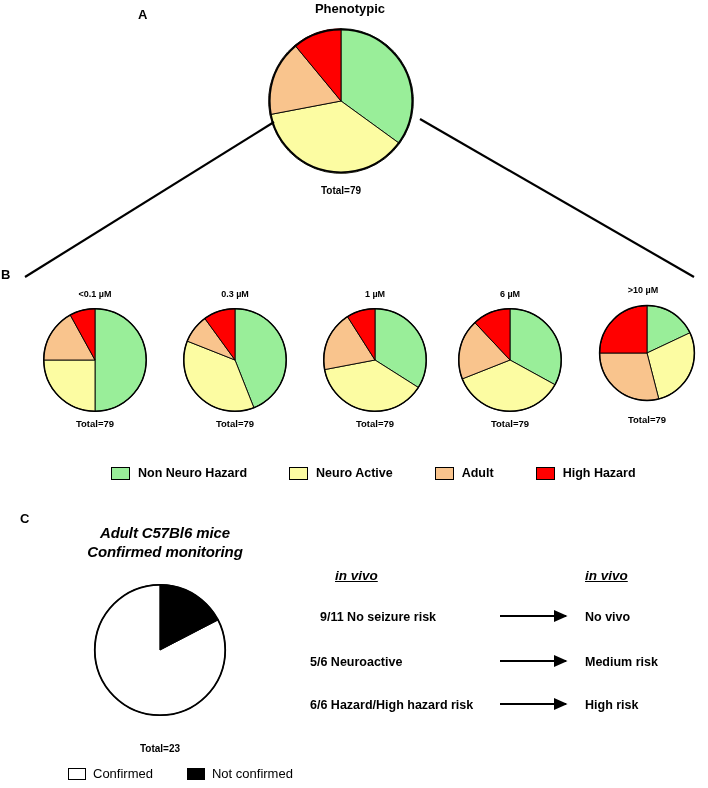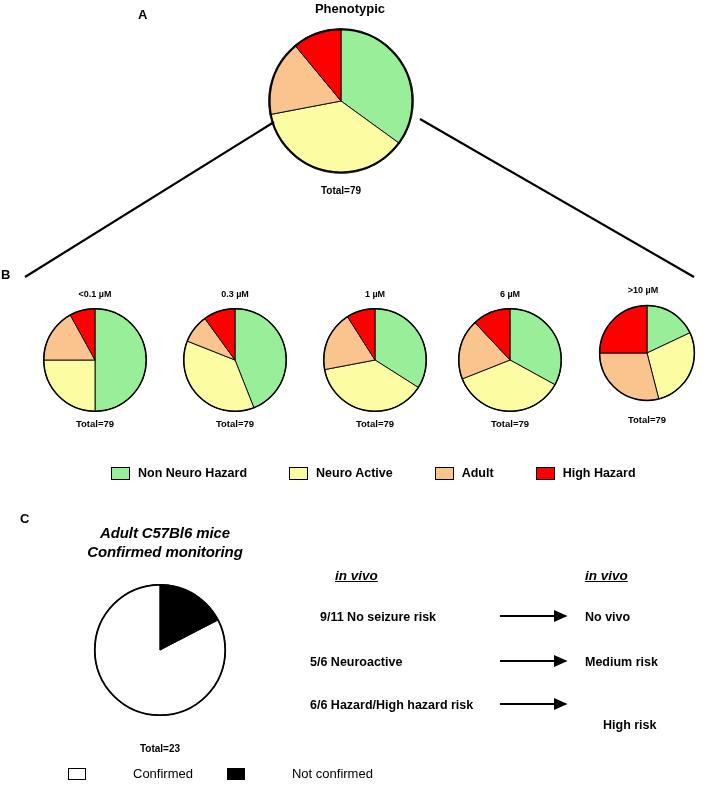--- a/index.html
+++ b/index.html
@@ -30,21 +30,21 @@
   
   .c-title{
     font-weight:bold;font-style:italic;font-size:15px;text-align:center;
     line-height:1.25;letter-spacing:-0.1px;
   }
   .col-head{
     font-weight:bold;font-style:italic;font-size:13.5px;
     text-decoration:underline;white-space:nowrap;
   }
   .row-text{font-weight:bold;font-size:12.5px;white-space:nowrap;}
-  .c-legend-text{font-weight:normal;font-size:13px;white-space:nowrap;margin-left:40px;}
+  .c-legend-text{font-weight:normal;font-size:13px;white-space:nowrap;}
   .c-swatch{
     width:18px;height:12px;border:1.8px solid #000;box-sizing:border-box;
     margin-right:7px;
   }
 </style>
 </head>
 <body>
 
 <div class="abs panel-letter" style="left:138px;top:8px;">A</div>
 
@@ -243,21 +243,21 @@
 <div class="abs col-head" style="left:335px;top:568px;">in vivo</div>
 <div class="abs col-head" style="left:585px;top:568px;">in vivo</div>
 
 <div class="abs row-text" style="left:320px;top:610px;">9/11 No seizure risk</div>
 <div class="abs row-text" style="left:585px;top:610px;">No vivo</div>
 
 <div class="abs row-text" style="left:310px;top:655px;">5/6 Neuroactive</div>
 <div class="abs row-text" style="left:585px;top:655px;">Medium risk</div>
 
 <div class="abs row-text" style="left:310px;top:698px;">6/6 Hazard/High hazard risk</div>
-<div class="abs row-text" style="left:603px;top:698px;margin-top:20px;">High risk</div>
+<div class="abs row-text" style="left:585px;top:698px;">High risk</div>
 
 <svg class="abs" style="left:0;top:0;" width="708" height="788">
   <defs>
     <marker id="arrhead" markerWidth="7" markerHeight="7" refX="5.5" refY="3" orient="auto" markerUnits="strokeWidth">
       <path d="M0,0.2 L6.2,3 L0,5.8 z" fill="#000"></path>
     </marker>
   </defs>
   <line x1="500" y1="616" x2="566" y2="616" stroke="#000" stroke-width="2.2" marker-end="url(#arrhead)"></line>
   <line x1="500" y1="661" x2="566" y2="661" stroke="#000" stroke-width="2.2" marker-end="url(#arrhead)"></line>
   <line x1="500" y1="704" x2="566" y2="704" stroke="#000" stroke-width="2.2" marker-end="url(#arrhead)"></line>

